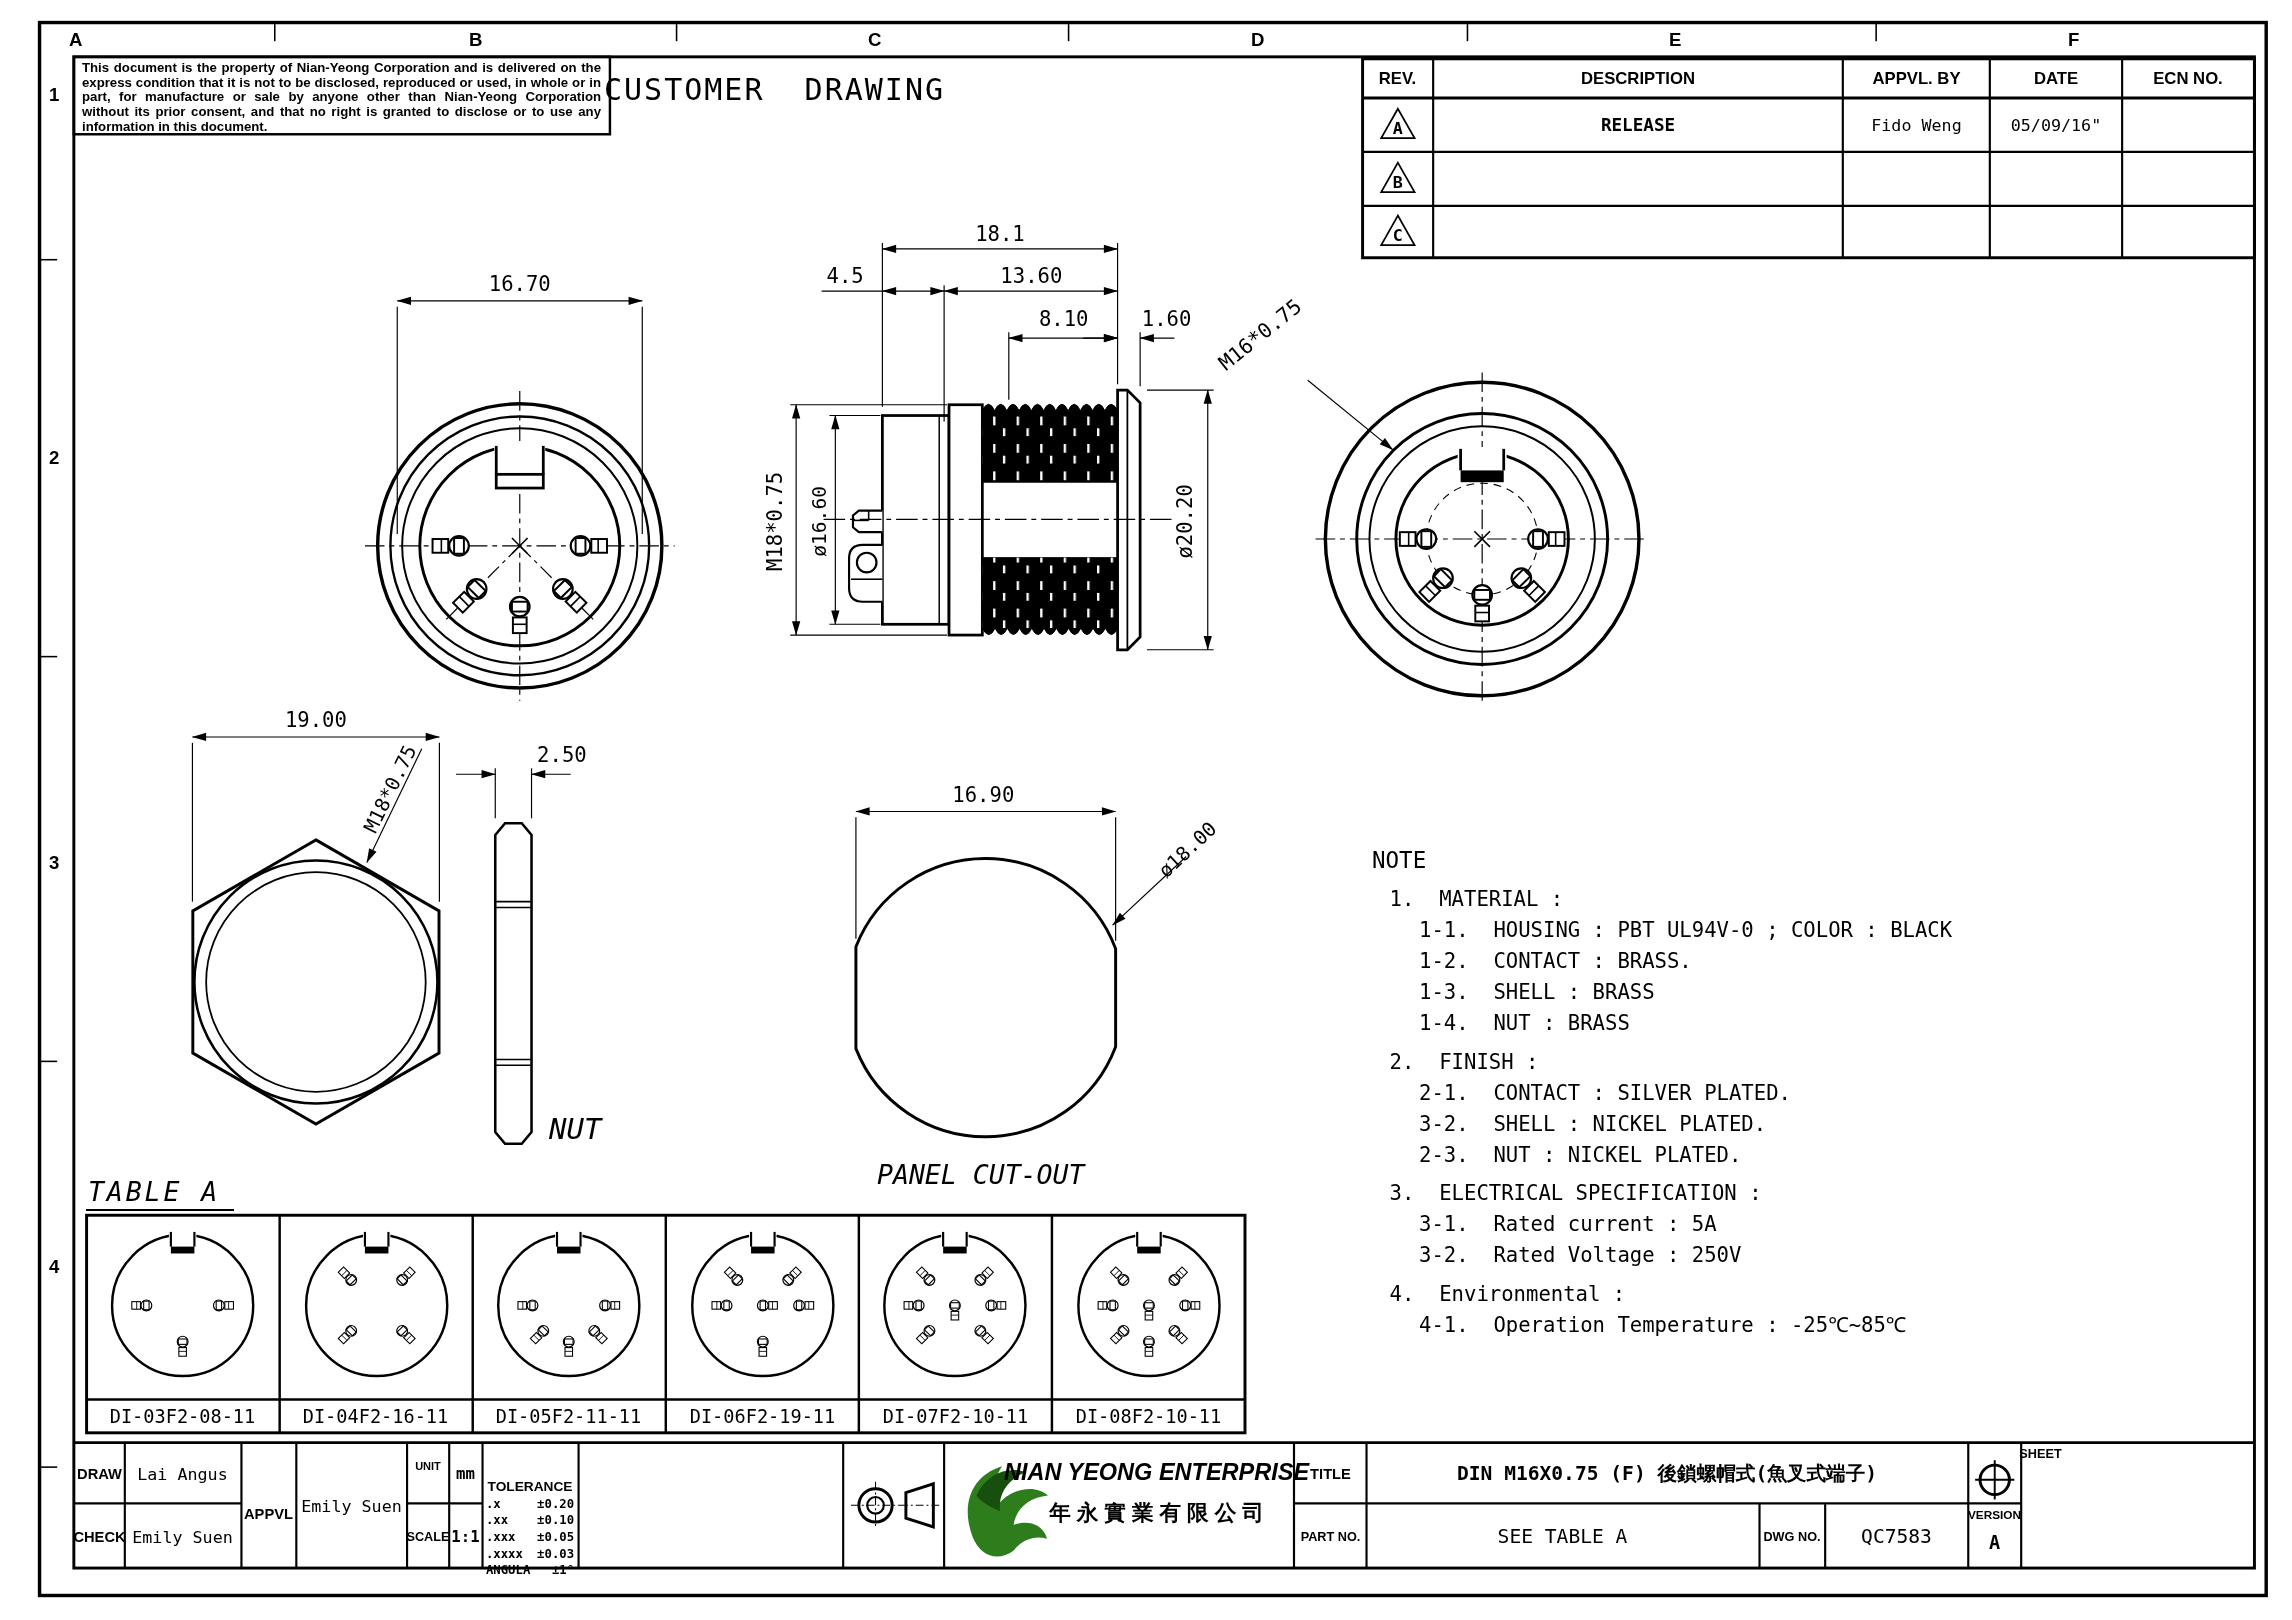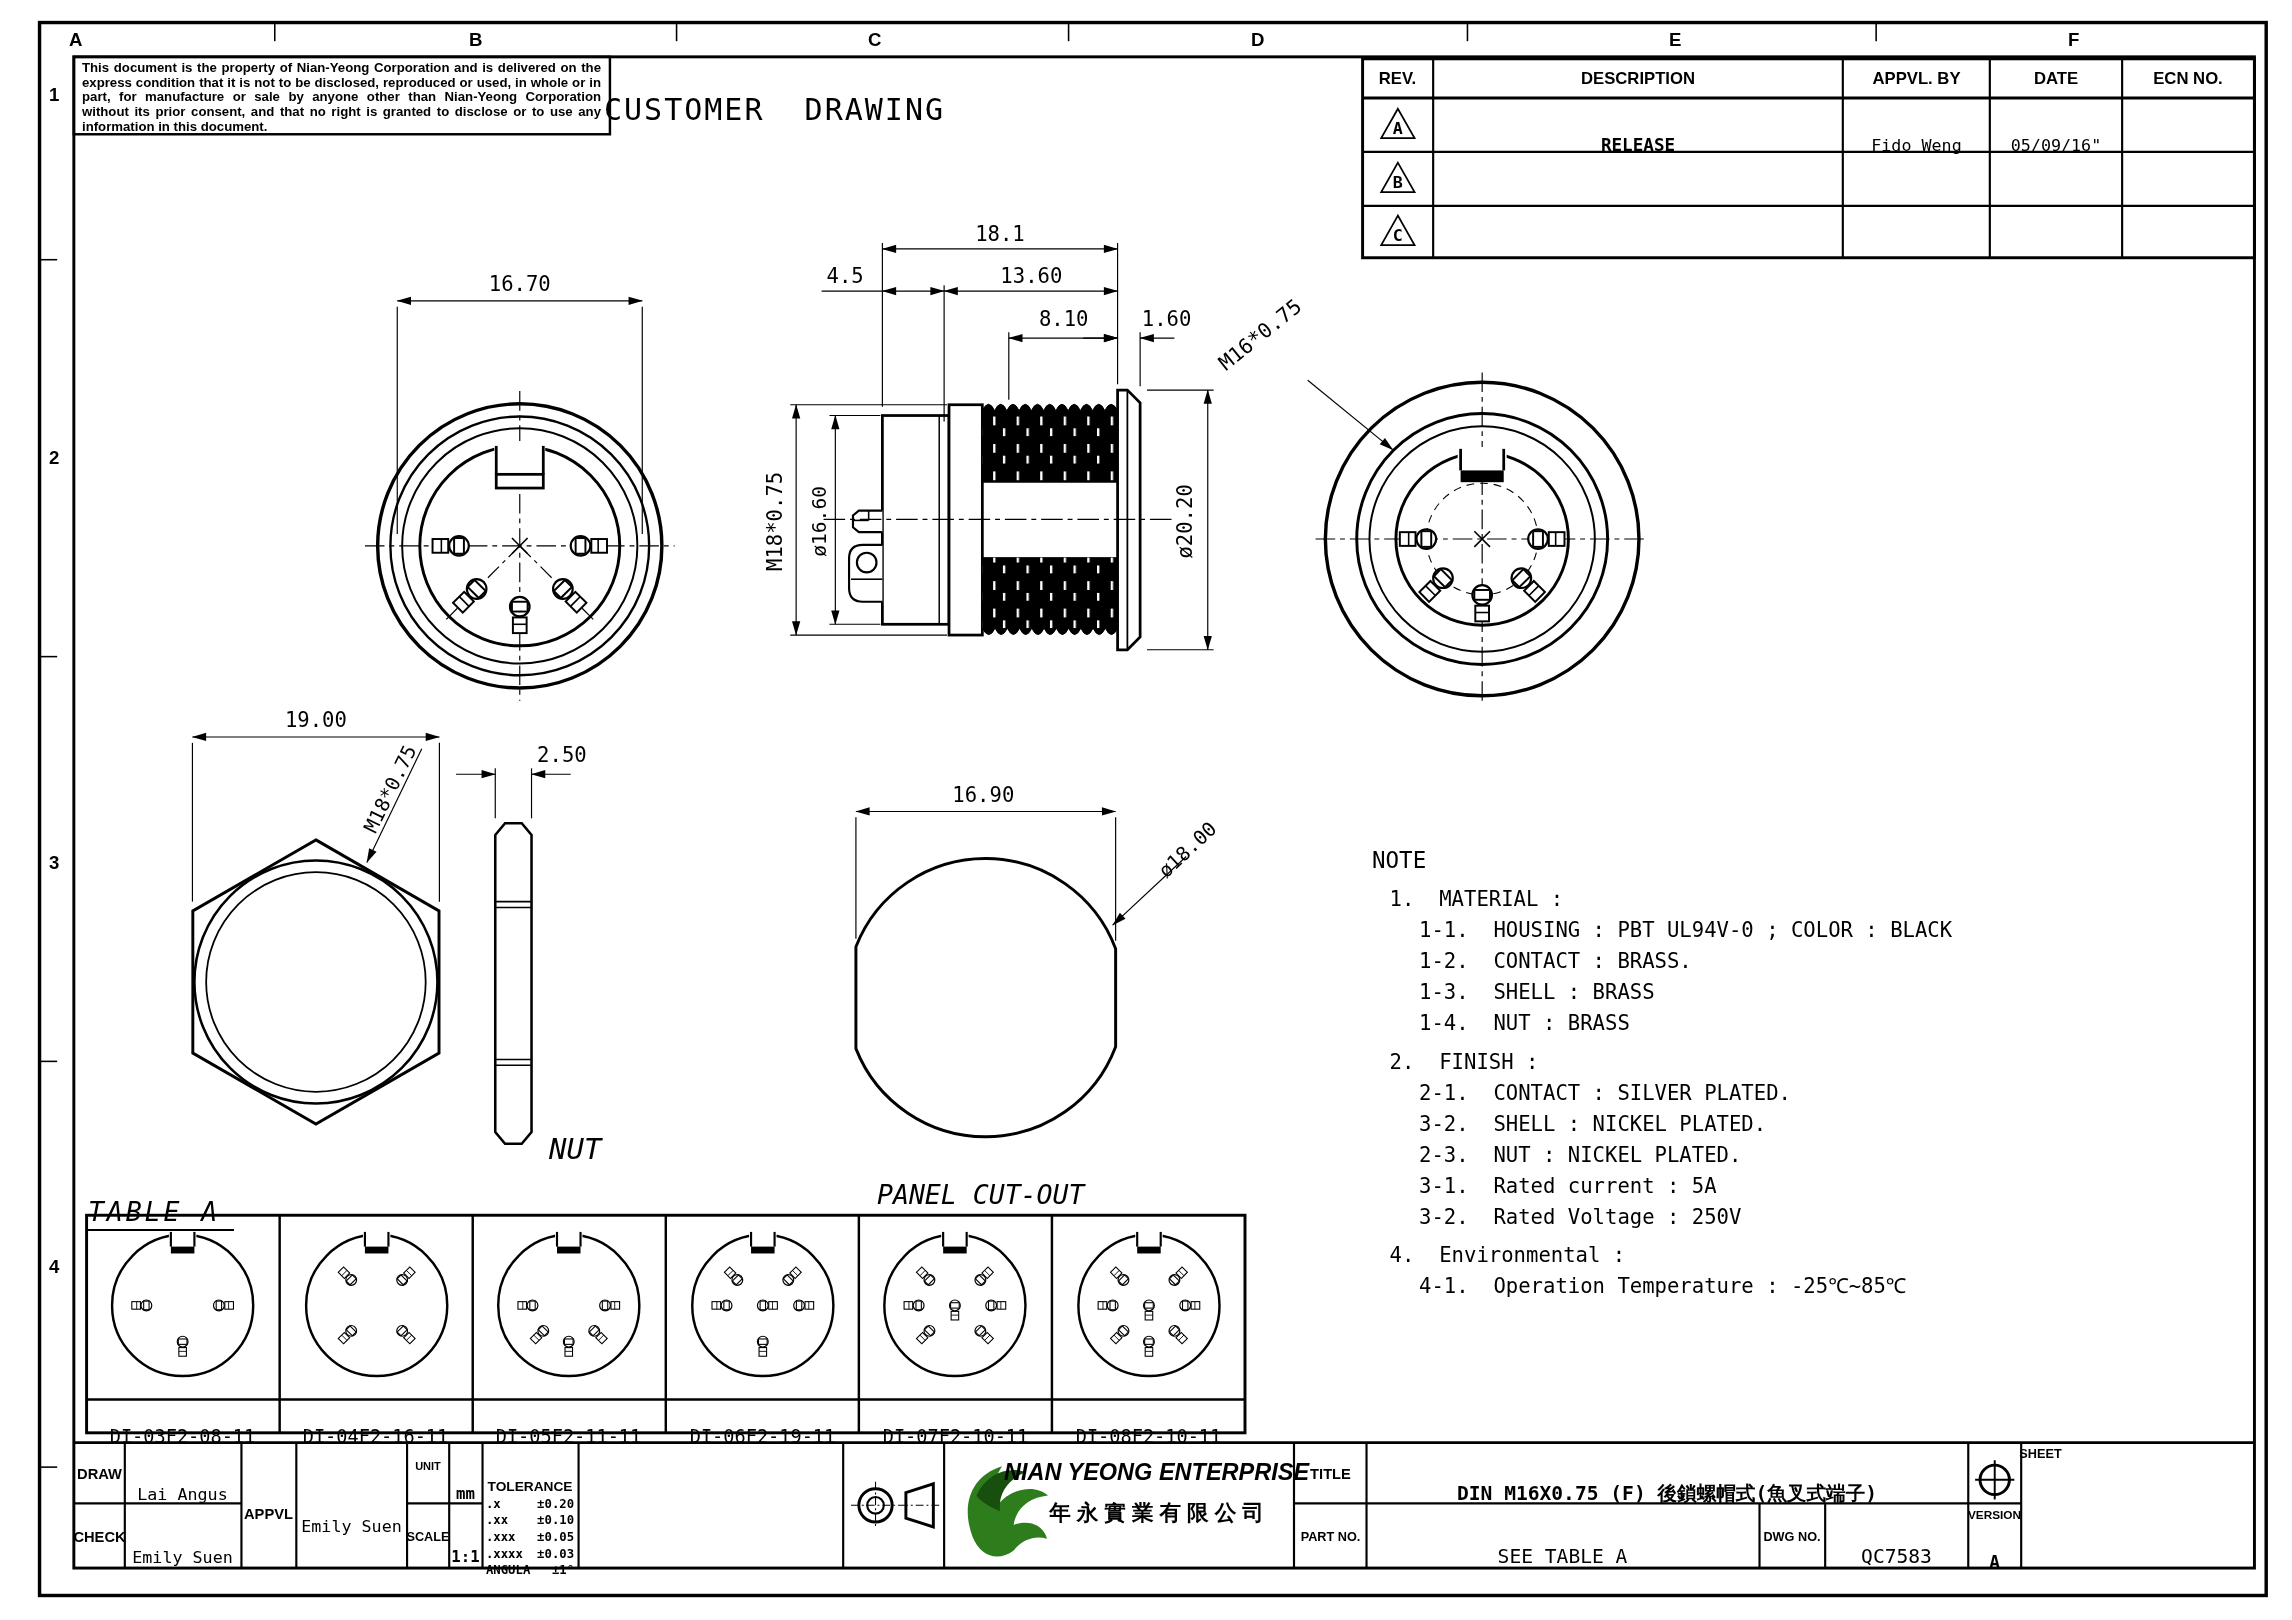--- a/index.html
+++ b/index.html
@@ -1,20 +1,20 @@
 <!DOCTYPE html>
 <html><head>
 <meta charset="utf-8">
 <style>
   html,body{margin:0;padding:0;background:#e8e8e8;}
   #sheet{position:relative;width:2293px;height:1620px;background:#ffffff;overflow:hidden;
          font-family:"Liberation Sans",sans-serif;color:#000;}
   .abs{position:absolute;}
   .lbl{font-family:"Liberation Sans",sans-serif;font-weight:bold;}
-  .cad{font-family:"DejaVu Sans Mono",monospace;margin-top:20px;}
+  .cad{font-family:"DejaVu Sans Mono",monospace;}
   .ctr{display:flex;align-items:center;justify-content:center;text-align:center;}
   .ital{font-style:italic;}
   svg text{font-family:"DejaVu Sans Mono",monospace;fill:#000;}
   .note-line{font-family:"DejaVu Sans Mono",monospace;font-size:20.6px;line-height:31px;white-space:pre;}
   .note-maj{padding-left:17.6px;margin-top:7.8px;}
   .note-min{padding-left:47px;}
   .tolrow{display:flex;justify-content:space-between;font-family:"DejaVu Sans Mono",monospace;
           font-size:12.3px;font-weight:bold;line-height:16.7px;padding:0 3.9px;}
 </style>
 </head>
@@ -423,20 +423,21 @@
     <div class="note-line" style="font-size:22.5px;">NOTE</div>
     <div class="note-line note-maj">1.  MATERIAL :</div>
     <div class="note-line note-min">1-1.  HOUSING : PBT UL94V-0 ; COLOR : BLACK</div>
     <div class="note-line note-min">1-2.  CONTACT : BRASS.</div>
     <div class="note-line note-min">1-3.  SHELL : BRASS</div>
     <div class="note-line note-min">1-4.  NUT : BRASS</div>
     <div class="note-line note-maj">2.  FINISH :</div>
     <div class="note-line note-min">2-1.  CONTACT : SILVER PLATED.</div>
     <div class="note-line note-min">3-2.  SHELL : NICKEL PLATED.</div>
     <div class="note-line note-min">2-3.  NUT : NICKEL PLATED.</div>
+    <div class="note-line note-maj">3.  ELECTRICAL SPECIFICATION :</div>
     <div class="note-line note-min">3-1.  Rated current : 5A</div>
     <div class="note-line note-min">3-2.  Rated Voltage : 250V</div>
     <div class="note-line note-maj">4.  Environmental :</div>
     <div class="note-line note-min">4-1.  Operation Temperature : -25℃~85℃</div>
   </div>
 
   <div class="abs cad ital" style="left:86px;top:1176px;font-size:26.5px;border-bottom:2.5px solid #000;padding:0 13.7px 2px 2px;letter-spacing:2.9px;">TABLE A</div>
   <div class="abs cad ctr" style="left:86px;top:1400px;width:193px;height:33px;font-size:18.6px;">DI-03F2-08-11</div>
   <div class="abs cad ctr" style="left:279px;top:1400px;width:193px;height:33px;font-size:18.6px;">DI-04F2-16-11</div>
   <div class="abs cad ctr" style="left:472px;top:1400px;width:193px;height:33px;font-size:18.6px;">DI-05F2-11-11</div>

